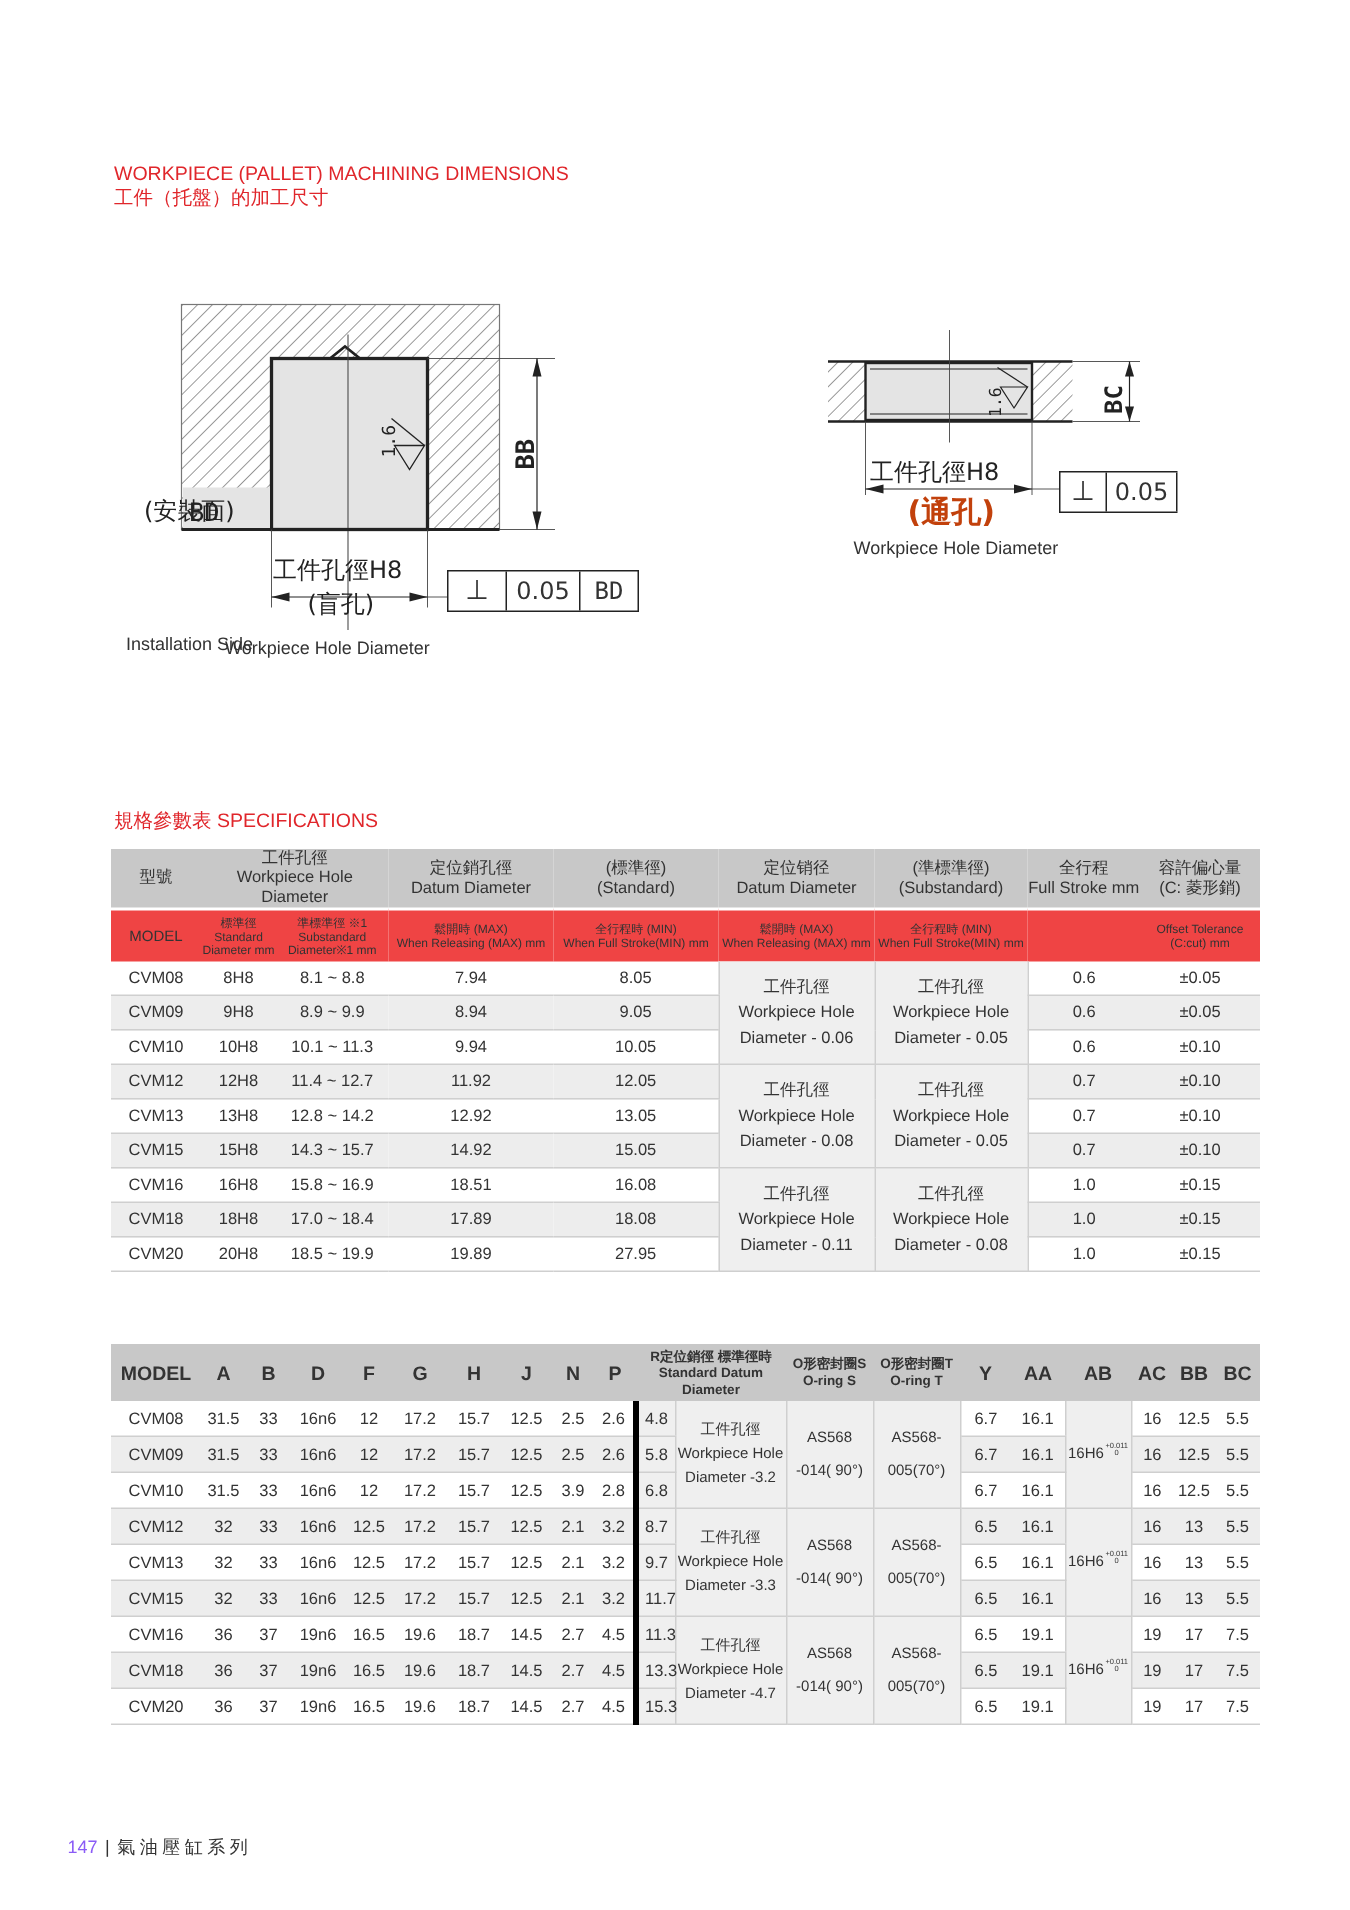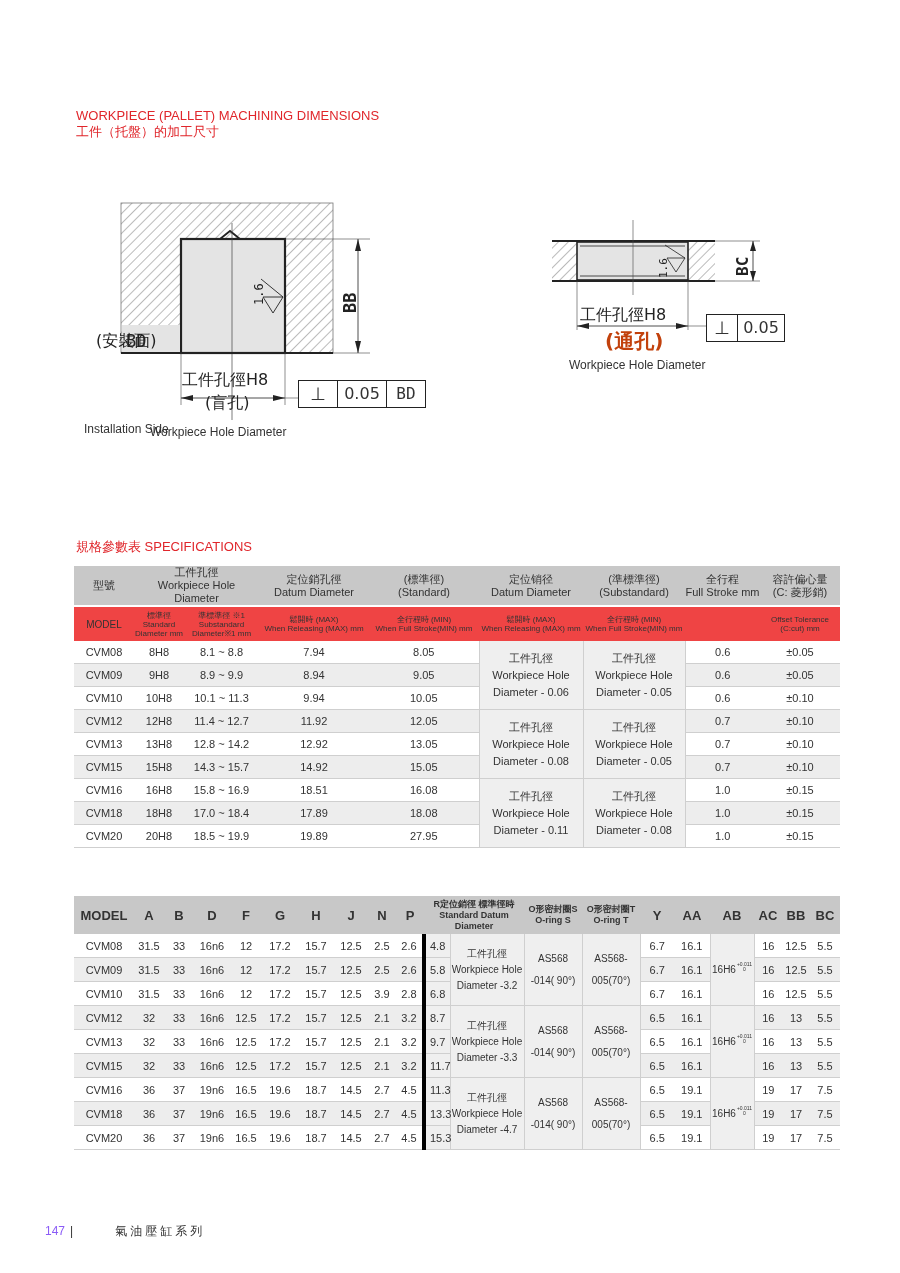--- a/index.html
+++ b/index.html
@@ -24,21 +24,21 @@
   .t2 thead th.small { font-size:9px; line-height:11px; font-weight:bold; }
   .t2 tbody td { height:23px; font-size:11px; border-bottom:1px solid #cfcfcf; }
   .t2 tbody tr:nth-child(even) td.z { background:#ededed; }
   .t2 td.merge { background:#efefef; border-left:1px solid #cfcfcf; border-right:1px solid #cfcfcf; font-size:10px; line-height:16px; }
   .t2 td.rcol { background:#efefef; text-align:left; padding-left:4px; border-left:4px solid #000000; }
   .sup { display:inline-block; font-size:5px; line-height:5px; vertical-align:top; text-align:center; margin-left:1px; }
 
   .footer { position:absolute; left:45px; top:1223px; font-family:"Liberation Sans", sans-serif; font-size:12px; }
   .footer .pg { color:#8b5cf6; font-weight:normal; }
   .footer .bar { color:#333; margin:0 5px; }
-  .footer .series { letter-spacing:3px; color:#333;margin-left:37px; }
+  .footer .series { letter-spacing:3px; color:#333; }
 </style>
 </head>
 <body>
 
 <div class="abs sec-title red" style="left:76px; top:108px;">
   <div>WORKPIECE (PALLET) MACHINING DIMENSIONS</div>
   <div>工件（托盤）的加工尺寸</div>
 </div>
 
 <svg class="abs" style="left:80px; top:195px;" width="360" height="230">

